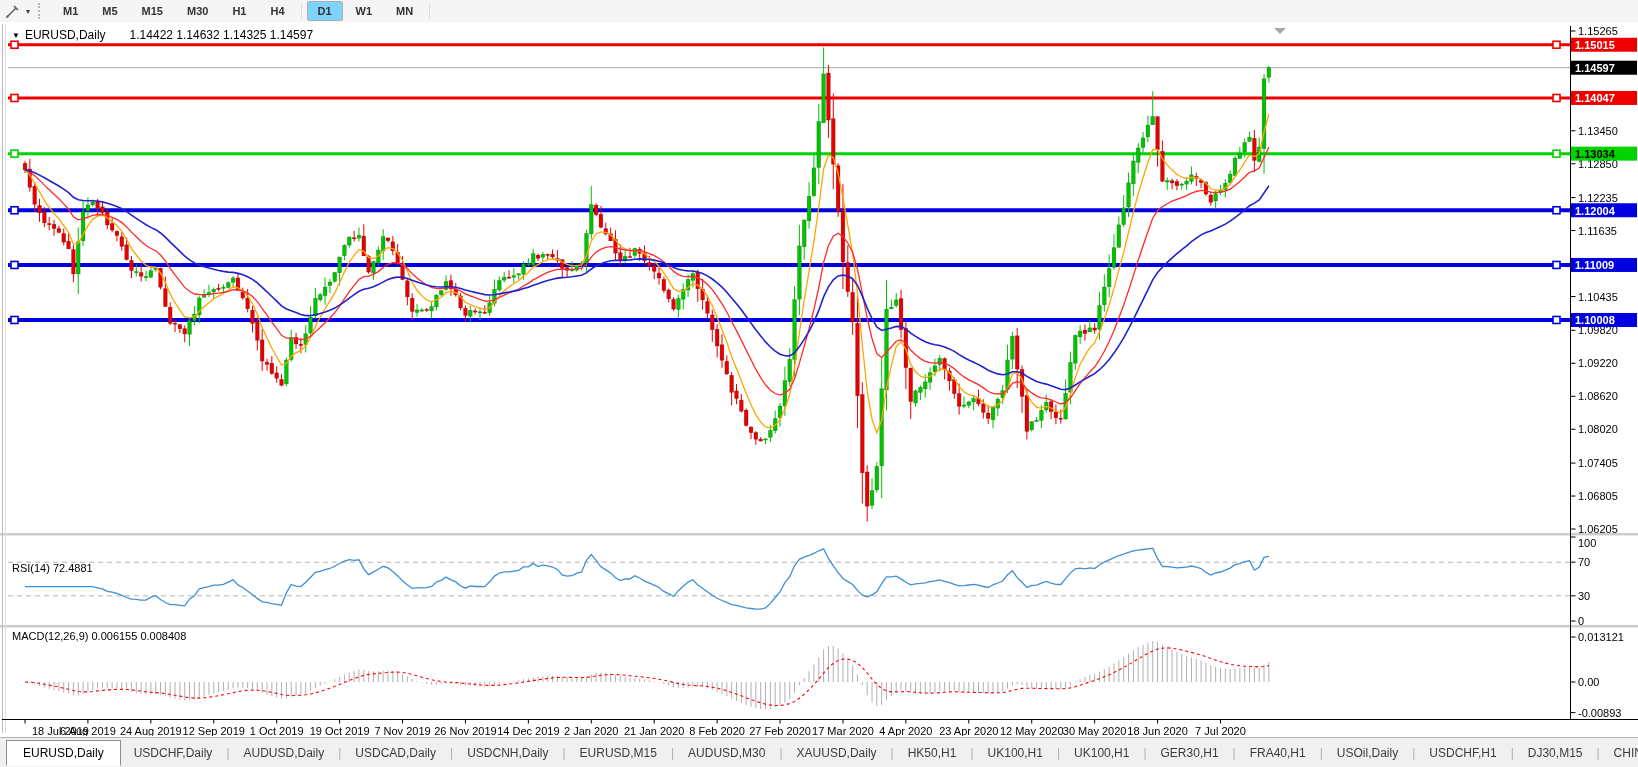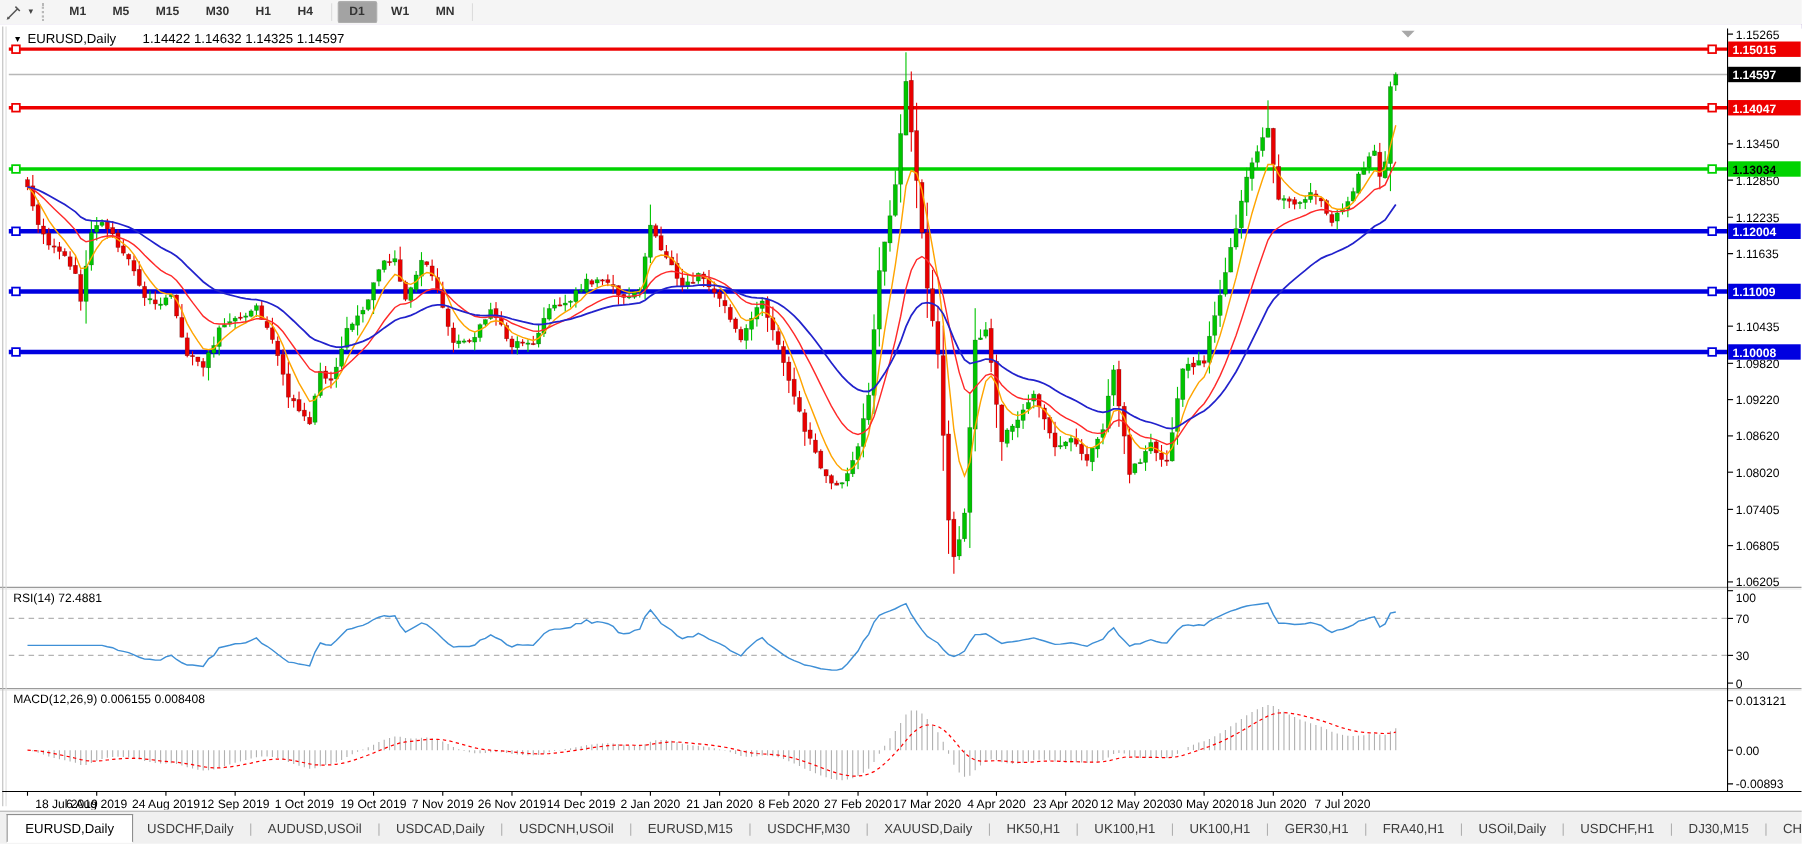--- a/index.html
+++ b/index.html
@@ -6,21 +6,21 @@
     font-family:"Liberation Sans",sans-serif;-webkit-font-smoothing:none;}
   #screen{position:relative;width:1638px;height:767px;background:#fff;}
   
   #toolbar{position:absolute;left:0;top:0;width:1638px;height:22px;background:#f5f5f5;
     border-bottom:4px solid #4c1d95;display:flex;align-items:center;}
   .tool-icon{width:20px;height:18px;margin-left:2px;display:flex;align-items:center;justify-content:center;cursor:pointer;}
   .tool-caret{font-size:7px;color:#444;width:12px;text-align:center;cursor:pointer;}
   .gripper{width:5px;height:16px;margin:0 6px 0 4px;border-left:2px dotted #b8b8b8;}
   .tf-btn{height:18px;line-height:18px;padding:0 10px;margin:0 1px;font-size:11px;font-weight:600;
     color:#333;border:1px solid transparent;border-radius:2px;cursor:pointer;}
-  .tf-btn.active{background:#a3a3a3;border:1px solid #aeaeae;}
+  .tf-btn.active{background:#7dd3fc;border:1px solid #aeaeae;}
   .tb-sep{width:1px;height:16px;background:#dcdcdc;margin:0 4px;}
   
   #chartwin{position:absolute;left:0;top:22px;width:1638px;height:714px;background:#fff;}
   #chart-svg{position:absolute;left:0;top:0;}
   #chart-title{position:absolute;left:12px;top:6px;font-size:12px;color:#000;z-index:5;}
   #chart-title .tri{font-size:8px;margin-right:5px;vertical-align:1px;}
   #chart-title .vals{margin-left:24px;}
   .panel-label{position:absolute;left:12px;font-size:11px;color:#000;z-index:5;}
   
   #tabbar{position:absolute;left:0;top:737px;width:1638px;height:30px;background:#f0f0f0;
@@ -992,37 +992,37 @@
           <text x="1575" y="302.47729000000004" font-size="11" font-weight="bold" font-family="&quot;Liberation Sans&quot;,sans-serif" fill="#ffffff">1.10008</text>
         </g>
         <g>
           <rect x="1571" y="38.7199600000001" width="66" height="14" fill="#000000"></rect>
           <text x="1575" y="50.2199600000001" font-size="11" font-weight="bold" font-family="&quot;Liberation Sans&quot;,sans-serif" fill="#ffffff">1.14597</text>
         </g>
       </svg>
     <div id="chart-title">
       <span class="tri">▼</span><span>EURUSD,Daily</span><span class="vals">1.14422 1.14632 1.14325 1.14597</span>
     </div>
-    <div class="panel-label" style="top:516px">RSI(14) 72.4881</div>
+    <div class="panel-label" style="top:540px">RSI(14) 72.4881</div>
     <div class="panel-label" style="top:608px">MACD(12,26,9) 0.006155 0.008408</div>
   </div>
 
   <div id="tabbar">
       <div class="tab active">EURUSD,Daily</div>
       <div class="tab">USDCHF,Daily</div>
       <span class="tab-sep">|</span>
-      <div class="tab">AUDUSD,USOil</div>
+      <div class="tab">AUDUSD,Daily</div>
       <span class="tab-sep">|</span>
       <div class="tab">USDCAD,Daily</div>
       <span class="tab-sep">|</span>
-      <div class="tab">USDCNH,USOil</div>
+      <div class="tab">USDCNH,Daily</div>
       <span class="tab-sep">|</span>
       <div class="tab">EURUSD,M15</div>
       <span class="tab-sep">|</span>
-      <div class="tab">USDCHF,M30</div>
+      <div class="tab">AUDUSD,M30</div>
       <span class="tab-sep">|</span>
       <div class="tab">XAUUSD,Daily</div>
       <span class="tab-sep">|</span>
       <div class="tab">HK50,H1</div>
       <span class="tab-sep">|</span>
       <div class="tab">UK100,H1</div>
       <span class="tab-sep">|</span>
       <div class="tab">UK100,H1</div>
       <span class="tab-sep">|</span>
       <div class="tab">GER30,H1</div>

